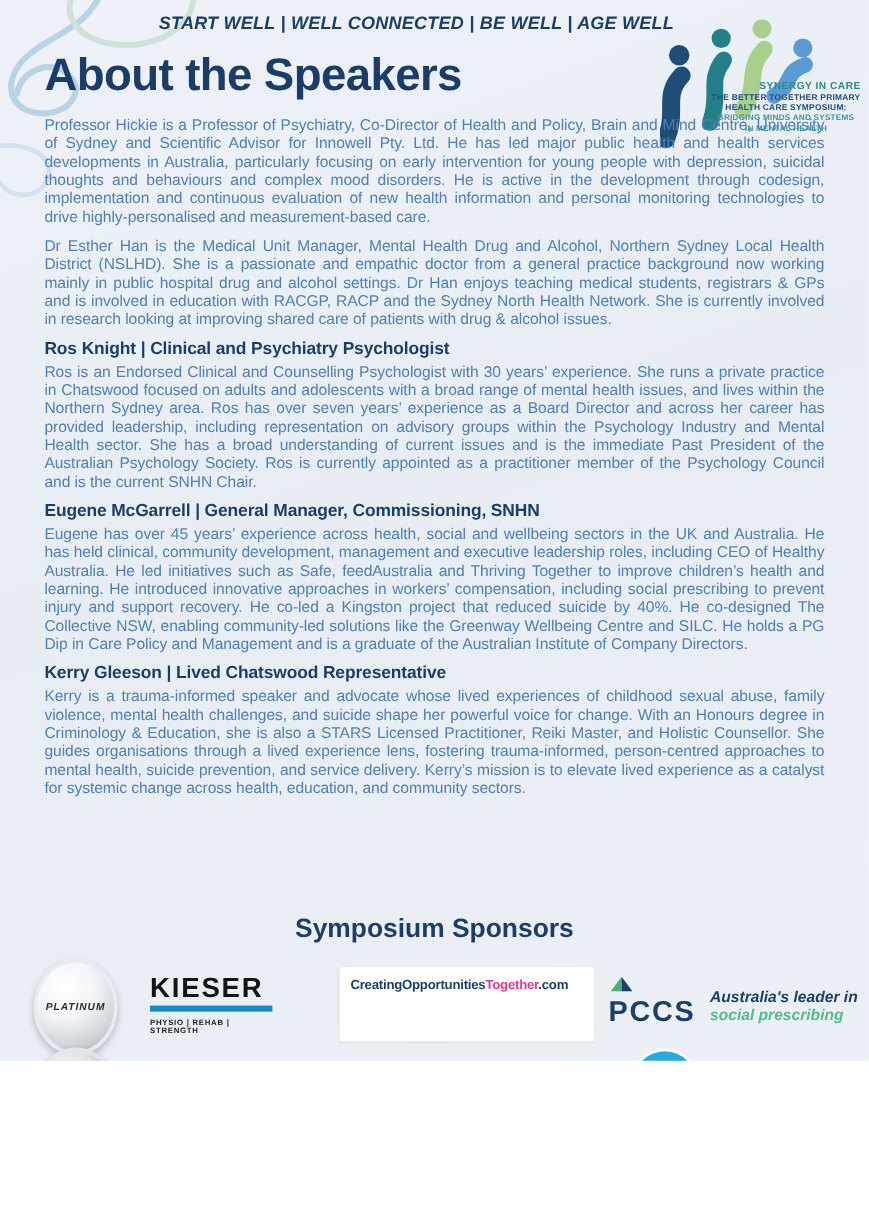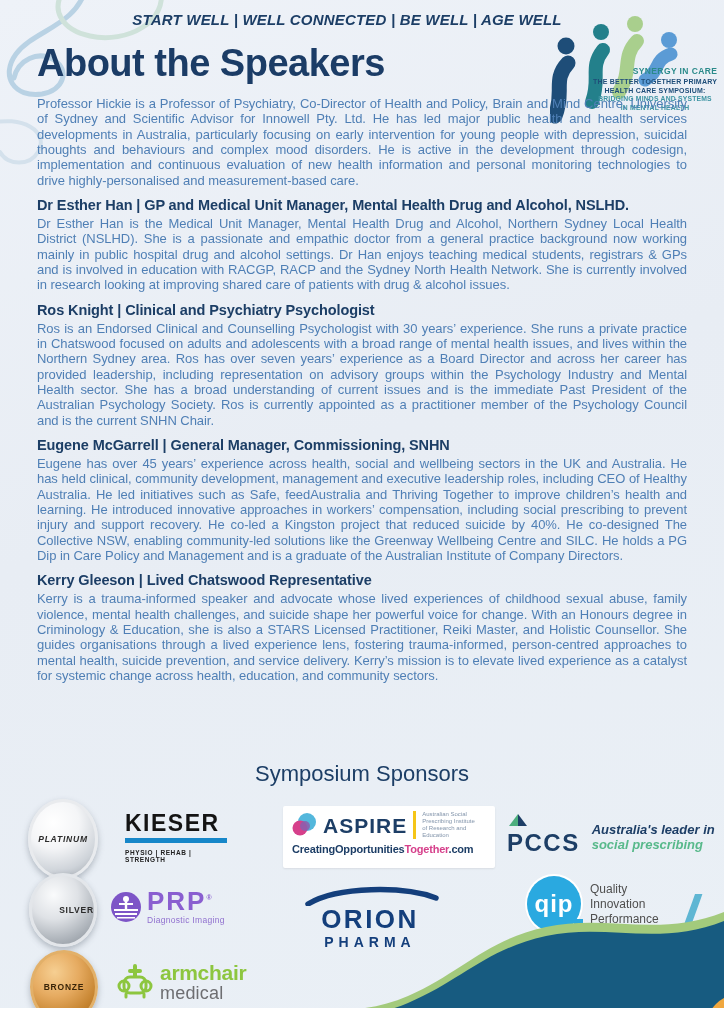--- a/index.html
+++ b/index.html
@@ -1,17 +1,17 @@
 <!DOCTYPE html>
 <html><head>
 <meta charset="utf-8">
 <style>
   html,body{margin:0;padding:0;}
   .page{
-    position:relative;width:724px;height:1008px;overflow:hidden;
+    position:relative;width:724px;height:884px;overflow:hidden;
     background:linear-gradient(160deg,#eef2f8 0%,#e8edf4 45%,#eaf0f6 100%);
     font-family:"Liberation Sans",sans-serif;
   }
   
   .squiggle{position:absolute;left:0;top:0;}
   
   .tagline{
     position:absolute;top:11px;left:0;width:694px;text-align:center;
     font-size:15px;font-weight:bold;font-style:italic;color:#1c3e66;letter-spacing:.2px;
   }
@@ -26,21 +26,21 @@
   .syn-l1{font-size:8.5px;font-weight:bold;color:#2a8a8a;letter-spacing:.4px;margin-left:40px;}
   .syn-l2,.syn-l3{font-size:7px;font-weight:bold;color:#1f4e79;letter-spacing:.2px;}
   .syn-l4,.syn-l5{font-size:6.8px;font-weight:bold;color:#3d94a3;letter-spacing:.2px;}
   
   .content{position:absolute;left:37px;top:96px;width:650px;}
   .speaker{margin-bottom:9px;}
   .speaker h3{margin:0 0 3px 0;font-size:14.5px;font-weight:bold;color:#1c3e66;letter-spacing:-.1px;}
   .speaker p{margin:0;font-size:13px;line-height:1.18;color:#4f7fb5;text-align:justify;font-weight:500;letter-spacing:-.05px;}
   
   .sponsors-heading{position:absolute;top:761px;left:0;width:724px;text-align:center;
-    font-size:22px;font-weight:normal;color:#1c3e66;}
+    font-size:22px;font-weight:bold;color:#1c3e66;}
   .medal{position:absolute;border-radius:50%;display:flex;align-items:center;justify-content:center;
     font-weight:bold;letter-spacing:.8px;box-shadow:0 3px 6px rgba(70,80,95,.35);}
   .medal span{font-size:8.5px;}
   .medal-platinum{left:28px;top:799px;width:64px;height:74px;color:#2b2b2b;
     background:radial-gradient(circle at 35% 28%,#ffffff 0%,#f4f5f7 38%,#ced3d9 72%,#9aa1a9 100%);
     border:3px solid #e9ebee;font-style:italic;}
   .medal-silver{left:29px;top:873px;width:62px;height:68px;color:#2b2b2b;
     background:radial-gradient(circle at 35% 28%,#fafbfc 0%,#dfe2e6 38%,#acb2b9 72%,#848b93 100%);
     border:3px solid #e3e6ea;justify-content:flex-end;}
   .medal-bronze{left:30px;top:950px;width:62px;height:68px;color:#3a2508;
@@ -125,21 +125,20 @@
       <div class="syn-l4">BRIDGING MINDS AND SYSTEMS</div>
       <div class="syn-l5">IN MENTAL HEALTH</div>
     </div>
   </div>
 
   <div class="content">
     <div class="speaker">
       <p>Professor Hickie is a Professor of Psychiatry, Co-Director of Health and Policy, Brain and Mind Centre, University of Sydney and Scientific Advisor for Innowell Pty. Ltd. He has led major public health and health services developments in Australia, particularly focusing on early intervention for young people with depression, suicidal thoughts and behaviours and complex mood disorders. He is active in the development through codesign, implementation and continuous evaluation of new health information and personal monitoring technologies to drive highly-personalised and measurement-based care.</p>
     </div>
     <div class="speaker">
-      <h3>Dr Esther Han | GP and Medical Unit Manager, Mental Health Drug and Alcohol, NSLHD.</h3>
       <p>Dr Esther Han is the Medical Unit Manager, Mental Health Drug and Alcohol, Northern Sydney Local Health District (NSLHD).  She is a passionate and empathic doctor from a general practice background now working mainly in public hospital drug and alcohol settings. Dr Han enjoys teaching medical students, registrars &amp; GPs and is involved in education with RACGP, RACP and the Sydney North Health Network. She is currently involved in research looking at improving shared care of patients with drug &amp; alcohol issues.</p>
     </div>
     <div class="speaker">
       <h3>Ros Knight | Clinical and Psychiatry Psychologist</h3>
       <p>Ros is an Endorsed Clinical and Counselling Psychologist with 30 years’ experience. She runs a private practice in Chatswood focused on adults and adolescents with a broad range of mental health issues, and lives within the Northern Sydney area. Ros has over seven years’ experience as a Board Director and across her career has provided leadership, including representation on advisory groups within the Psychology Industry and Mental Health sector. She has a broad understanding of current issues and is the immediate Past President of the Australian Psychology Society.  Ros is currently appointed as a practitioner member of the Psychology Council and is the current SNHN Chair.</p>
     </div>
     <div class="speaker">
       <h3>Eugene McGarrell | General Manager, Commissioning, SNHN</h3>
       <p>Eugene has over 45 years’ experience across health, social and wellbeing sectors in the UK and Australia. He has held clinical, community development, management and executive leadership roles, including CEO of Healthy Australia. He led initiatives such as Safe, feedAustralia and Thriving Together to improve children’s health and learning. He introduced innovative approaches in workers’ compensation, including social prescribing to prevent injury and support recovery. He co-led a Kingston project that reduced suicide by 40%. He co-designed The Collective NSW, enabling community-led solutions like the Greenway Wellbeing Centre and SILC. He holds a PG Dip in Care Policy and Management and is a graduate of the Australian Institute of Company Directors.</p>
     </div>
@@ -161,30 +160,20 @@
     <span>BRONZE</span>
   </div>
 
   <div class="kieser">
     <div class="kieser-name">KIESER</div>
     <div class="kieser-bar"></div>
     <div class="kieser-tag">PHYSIO | REHAB | STRENGTH</div>
   </div>
 
   <div class="aspire">
-    <div class="aspire-top">
-      <svg width="26" height="24" viewBox="0 0 26 24">
-        <circle cx="15" cy="9" r="9" fill="#53b7dc"></circle>
-        <circle cx="8" cy="15" r="7.5" fill="#d6408b"></circle>
-        <circle cx="13" cy="13" r="5" fill="#8b5fae" opacity=".85"></circle>
-      </svg>
-      <span class="aspire-name">ASPIRE</span>
-      <span class="aspire-div"></span>
-      <span class="aspire-org">Australian Social Prescribing Institute of Research and Education</span>
-    </div>
     <div class="aspire-url"><span>CreatingOpportunities</span><span class="pink">Together</span><span>.com</span></div>
   </div>
 
   <div class="pccs">
     <div class="pccs-left">
       <svg width="22" height="14" viewBox="0 0 22 14">
         <polygon points="2,13 11,1 11,13" fill="#4cae7e"></polygon>
         <polygon points="11,1 20,13 11,13" fill="#1d3e66"></polygon>
       </svg>
       <div class="pccs-name">PCCS</div>

